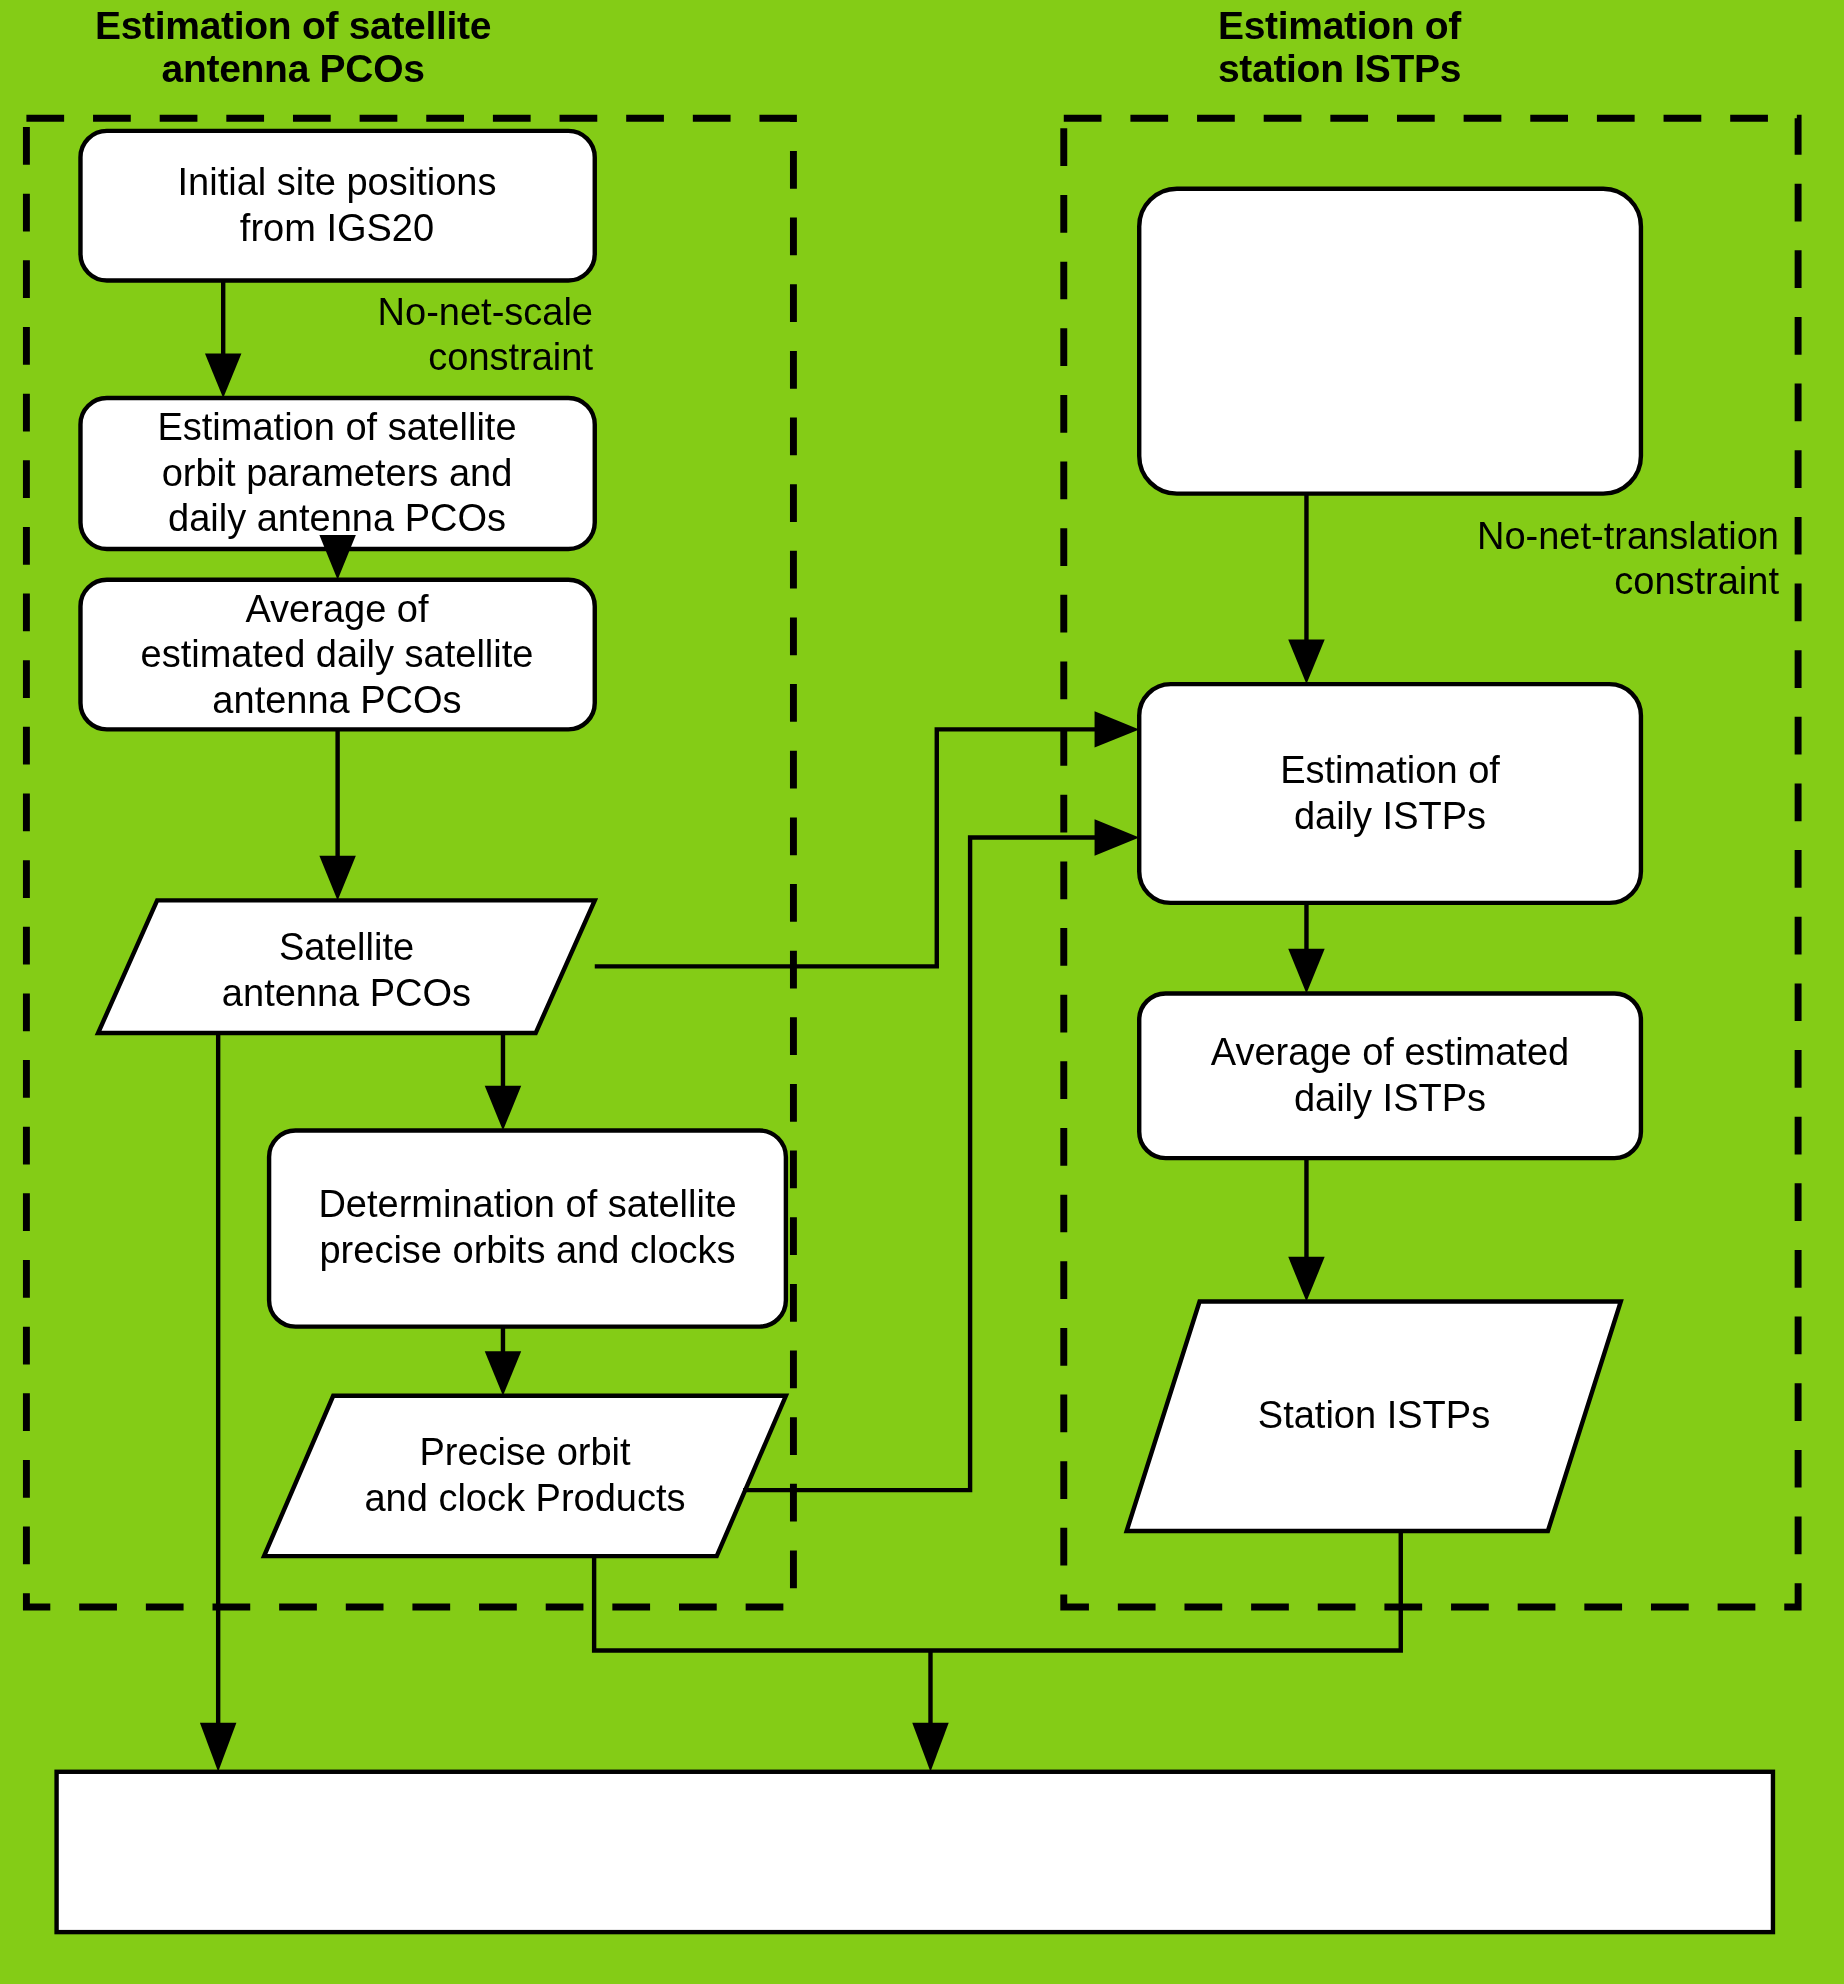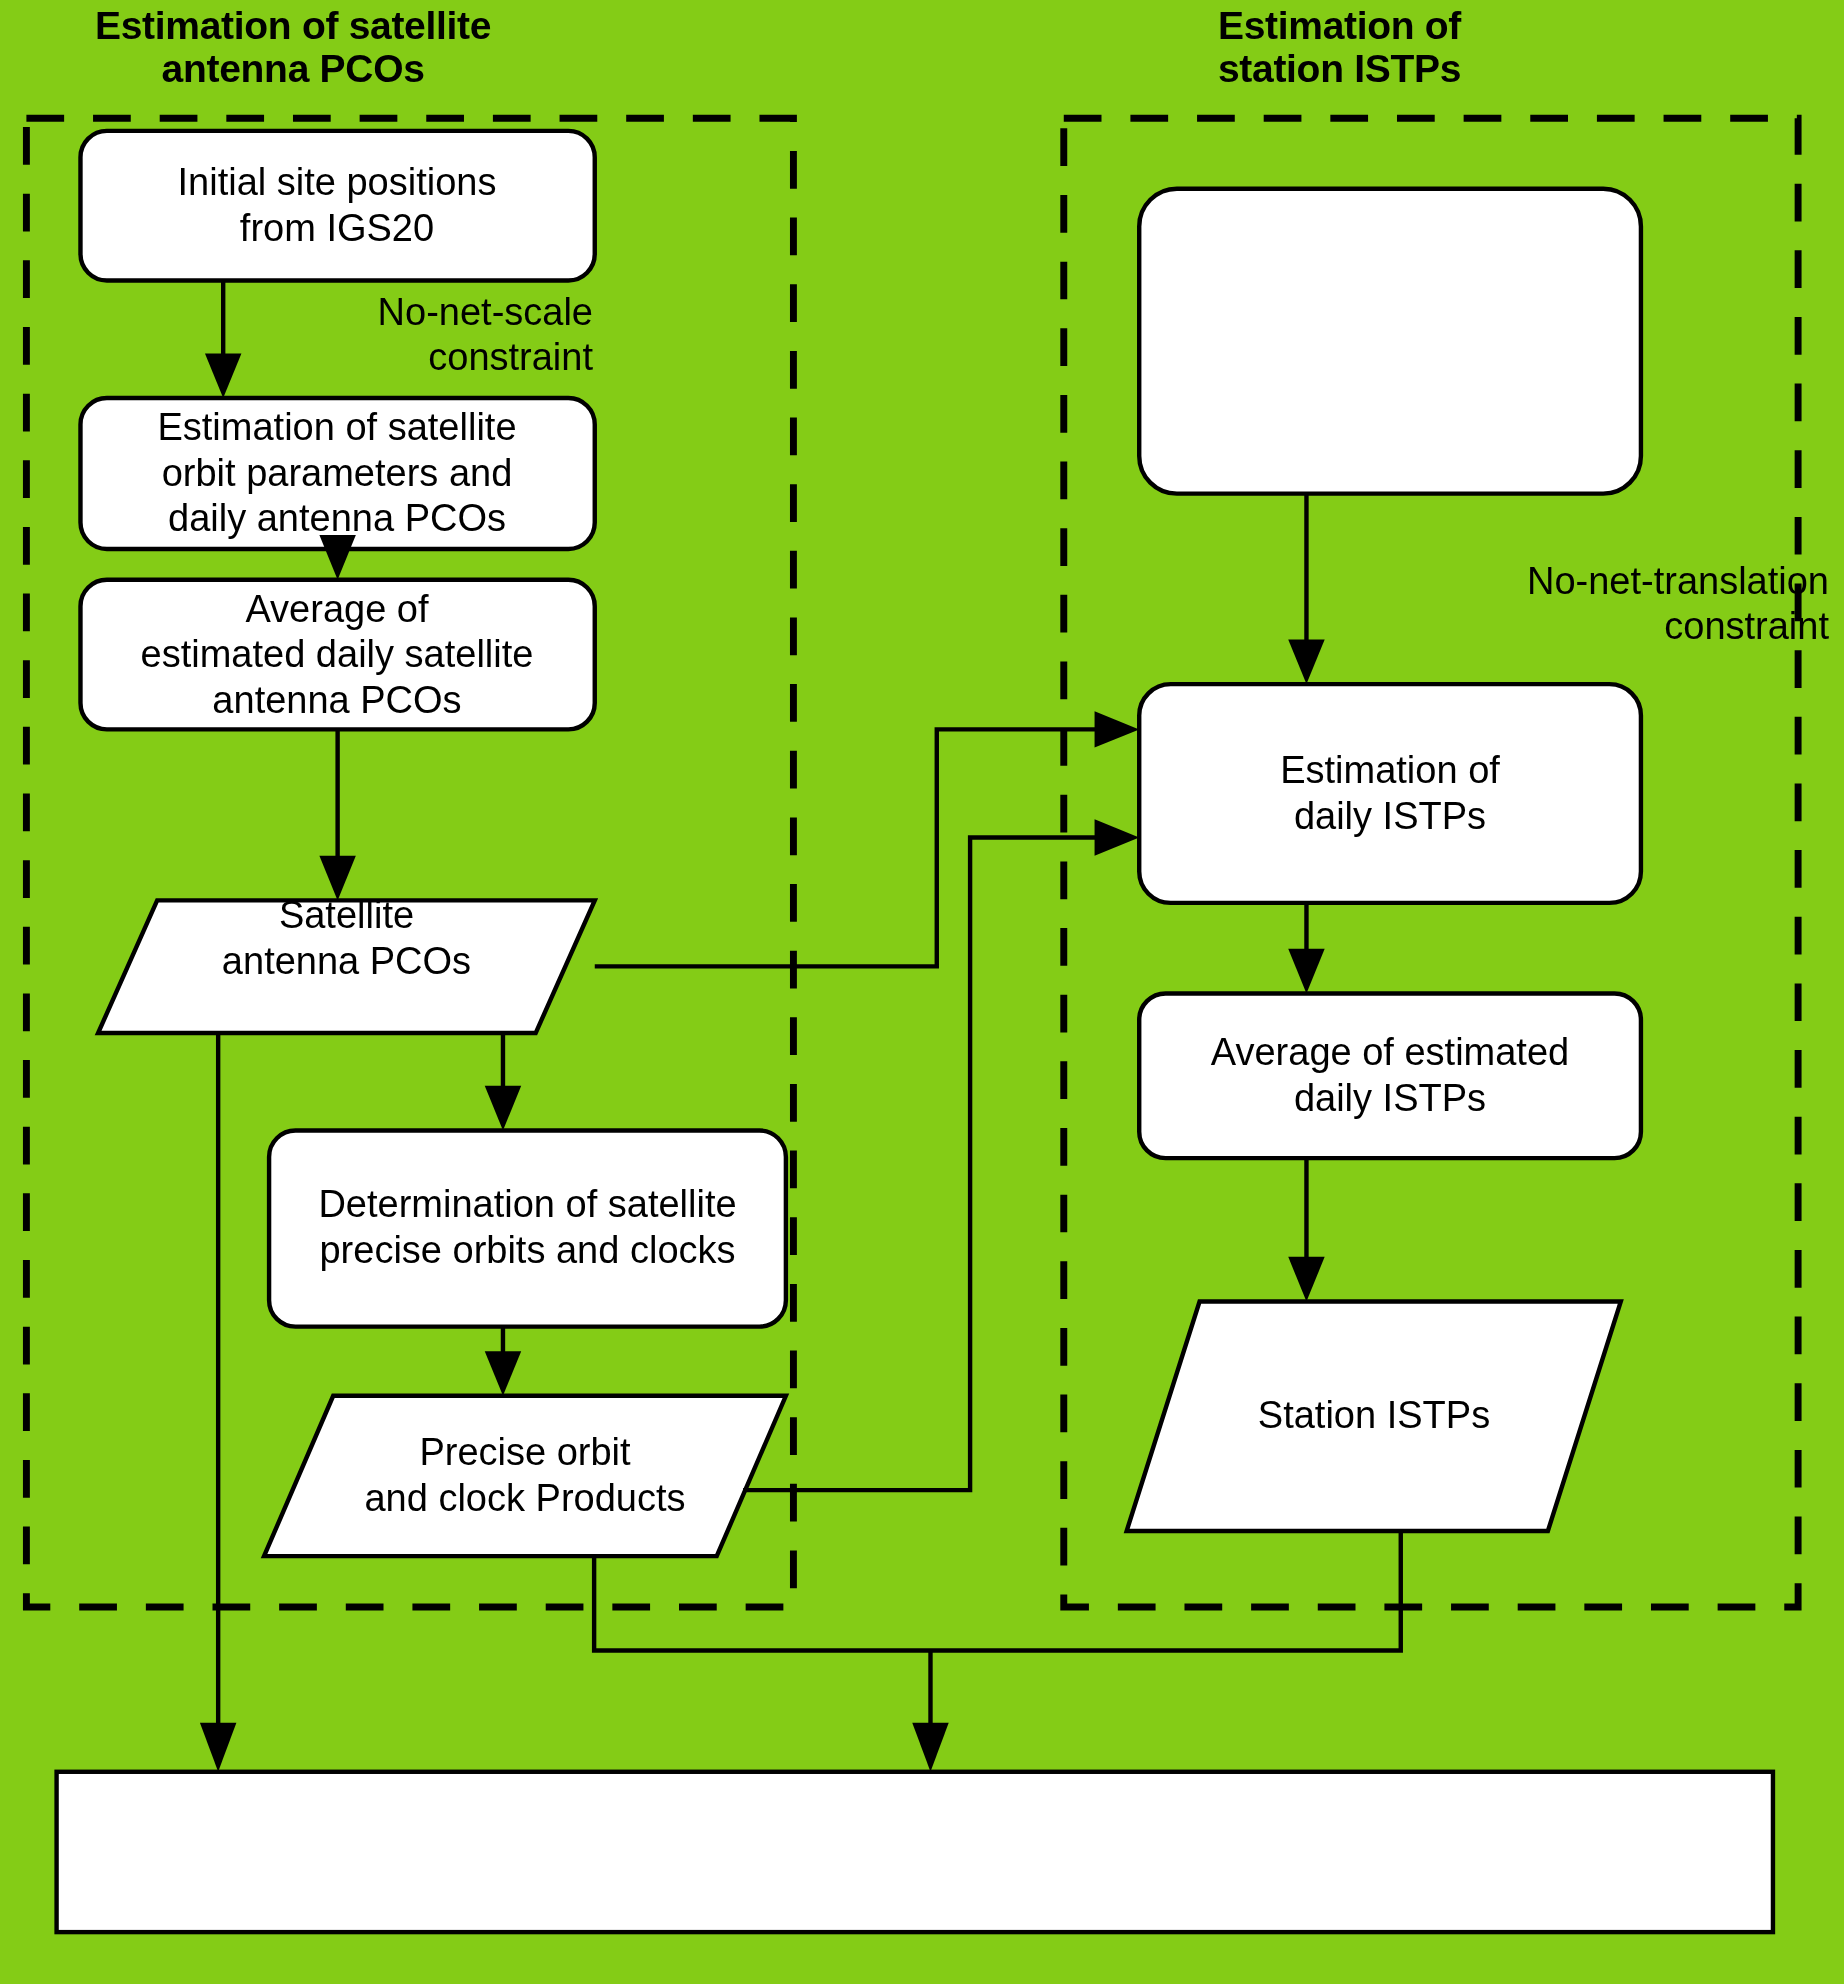--- a/index.html
+++ b/index.html
@@ -188,21 +188,21 @@
 orbit parameters and
 daily antenna PCOs</span>
   </div>
 
   <div class="node-label" style="left:80px; top:580px; width:514px; height:150px;">
     <span style="white-space:pre-line;">Average of
 estimated daily satellite
 antenna PCOs</span>
   </div>
 
-  <div class="node-label" style="left:98px; top:872px; width:497px; height:133px;">
+  <div class="node-label" style="left:98px; top:904px; width:497px; height:133px;">
     <span style="white-space:pre-line;">Satellite
 antenna PCOs</span>
   </div>
 
   <div class="node-label" style="left:264px; top:1396px; width:522px; height:160px;">
     <span style="white-space:pre-line;">Precise orbit
 and clock Products</span>
   </div>
 
   <div class="node-label" style="left:269px; top:1130px; width:517px; height:196px;">
@@ -221,16 +221,16 @@
 daily ISTPs</span>
   </div>
 
   <div class="node-label" style="left:1127px; top:1301px; width:494px; height:229px;">
     <span style="white-space:pre-line;">Station ISTPs</span>
   </div>
 
 
   <div class="edge-label" style="left:241px; top:290px; width:352px;"><span>No-net-scale</span><br><span>constraint</span></div>
 
-  <div class="edge-label" style="left:1389px; top:514px; width:440px;margin-top:45px;"><span>No-net-translation</span><br><span>constraint</span></div>
+  <div class="edge-label" style="left:1339px; top:514px; width:440px;"><span>No-net-translation</span><br><span>constraint</span></div>
 
 </div>
 
 
 </body></html>

